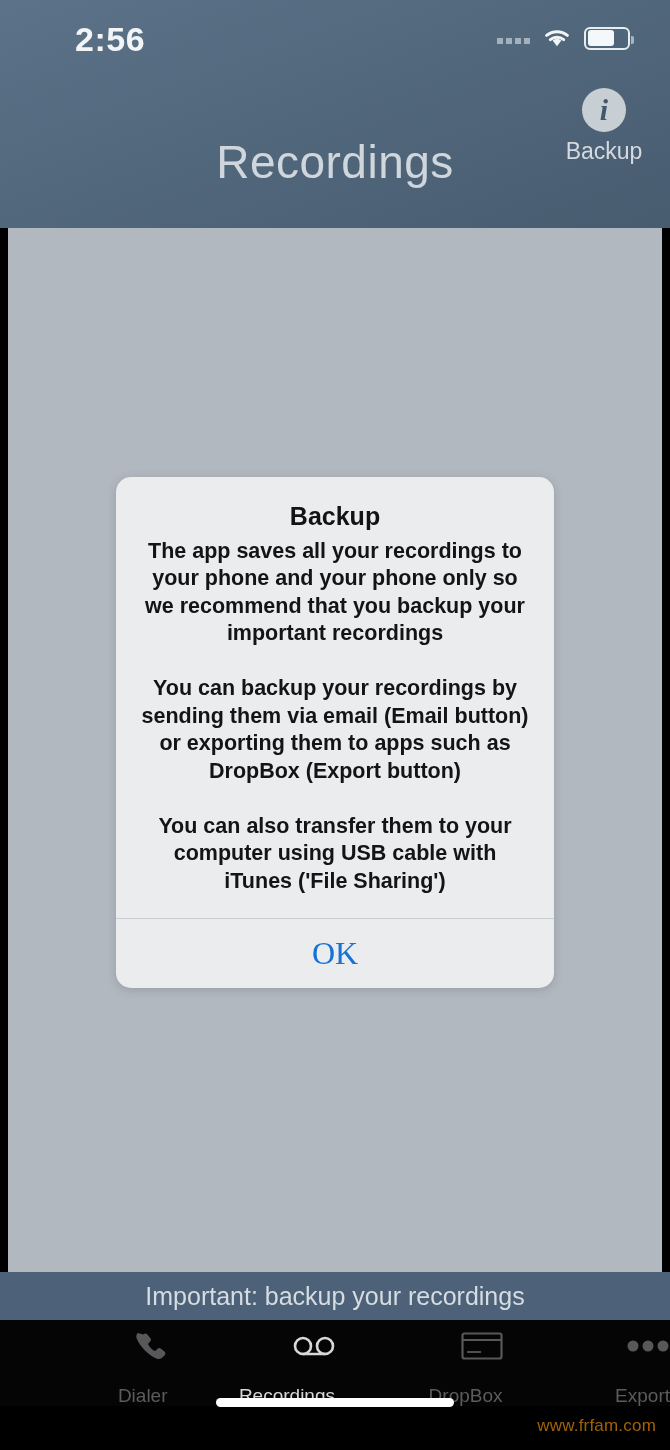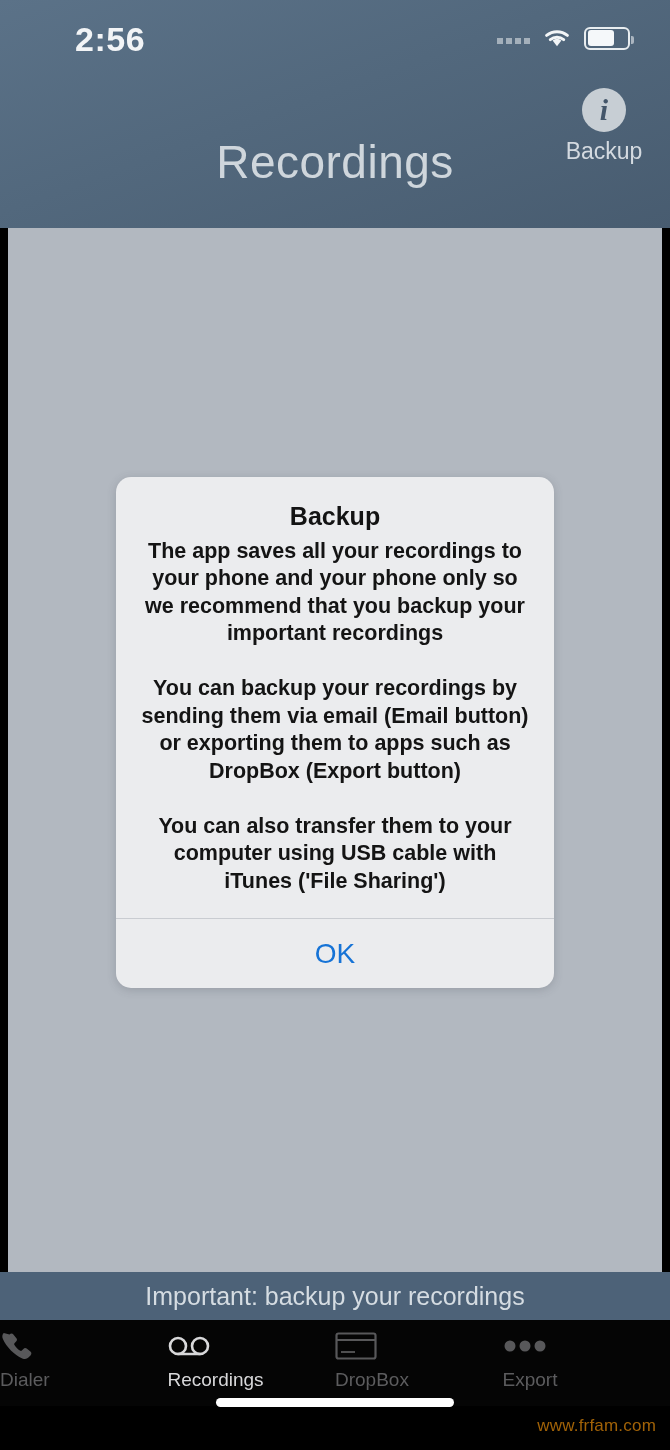--- a/index.html
+++ b/index.html
@@ -193,26 +193,26 @@
     position: absolute;
     left: 0;
     top: 442px;
     width: 100%;
     height: 69px;
     display: flex;
     align-items: center;
     justify-content: center;
   }
   .dialog-ok {
-    font-size: 28px;
+    font-size: 32px;
     color: #1673d6;
     cursor: pointer;
     background: none;
     border: none;
-    font-family: Liberation Sans, sans-serif;
+    font-family: Liberation Serif, serif;
   }
 
   
   .banner {
     position: absolute;
     left: 0;
     top: 1272px;
     width: 670px;
     height: 48px;
     background: #4d6278;
@@ -233,24 +233,24 @@
     top: 1320px;
     width: 670px;
     height: 86px;
     background: #050505;
     display: flex;
   }
   .tab {
     flex: 1;
     display: flex;
     flex-direction: column;
-    align-items: flex-start;
+    align-items: flex-end;
     justify-content: flex-start;
     padding-top: 8px;
-    gap: 6px;
+    gap: 22px;
     cursor: pointer;
   }
   .tab-icon {
     height: 36px;
     display: flex;
     align-items: center;
     justify-content: center;
   }
   .tab-label {
     font-size: 19px;

